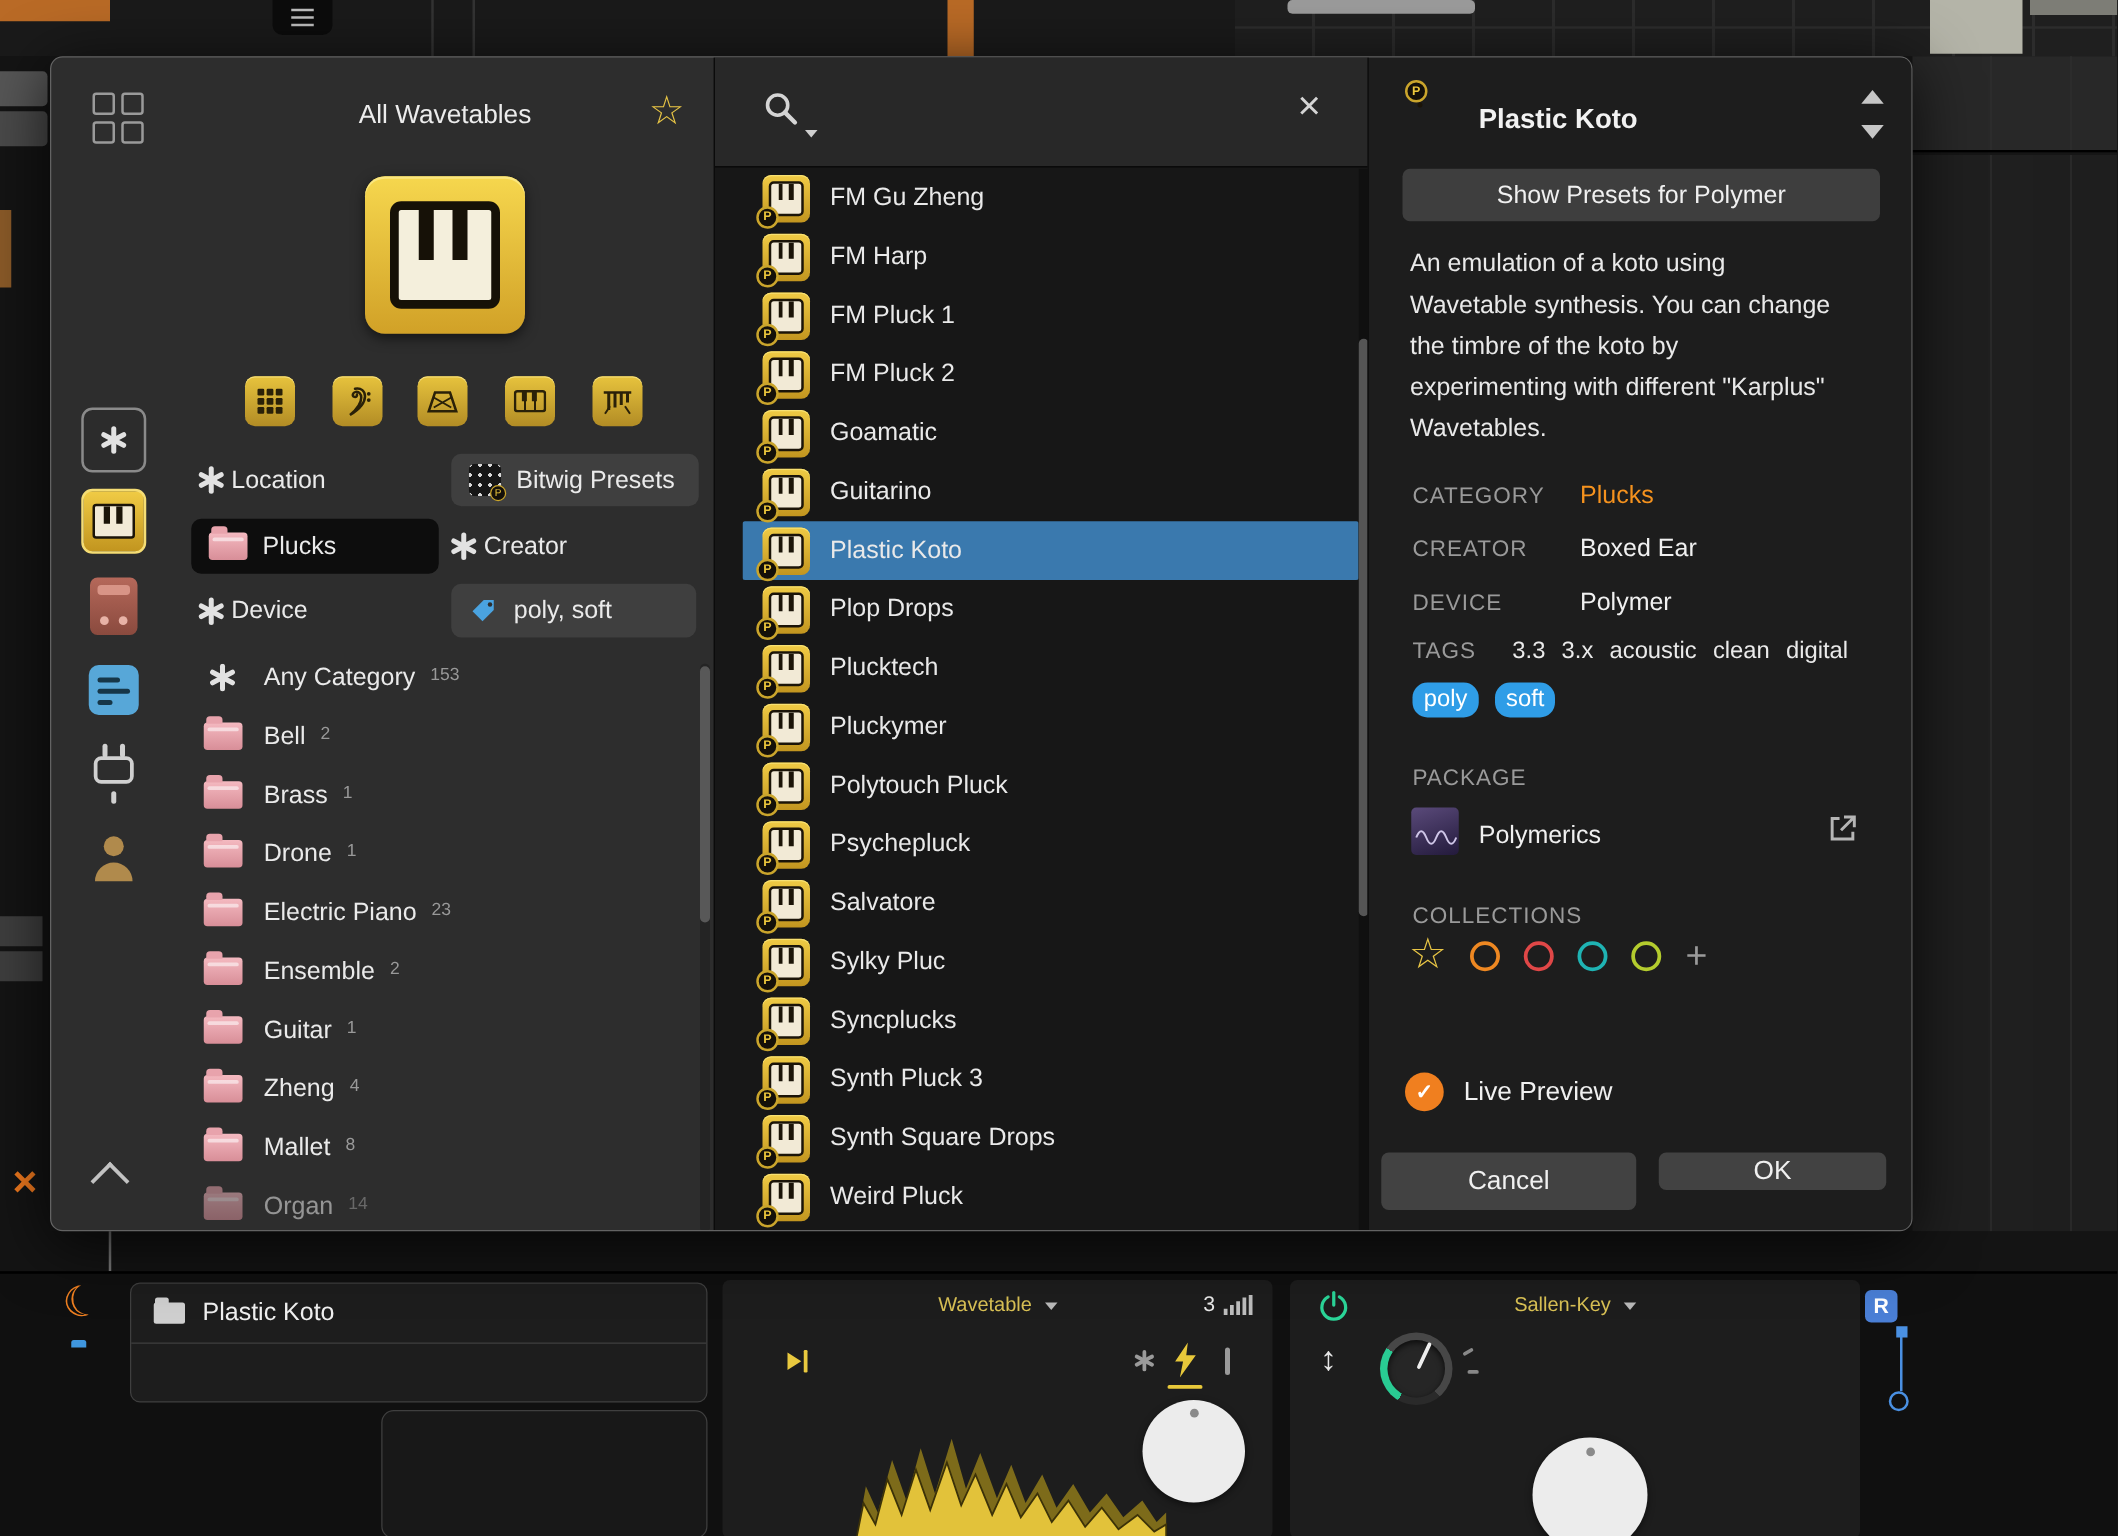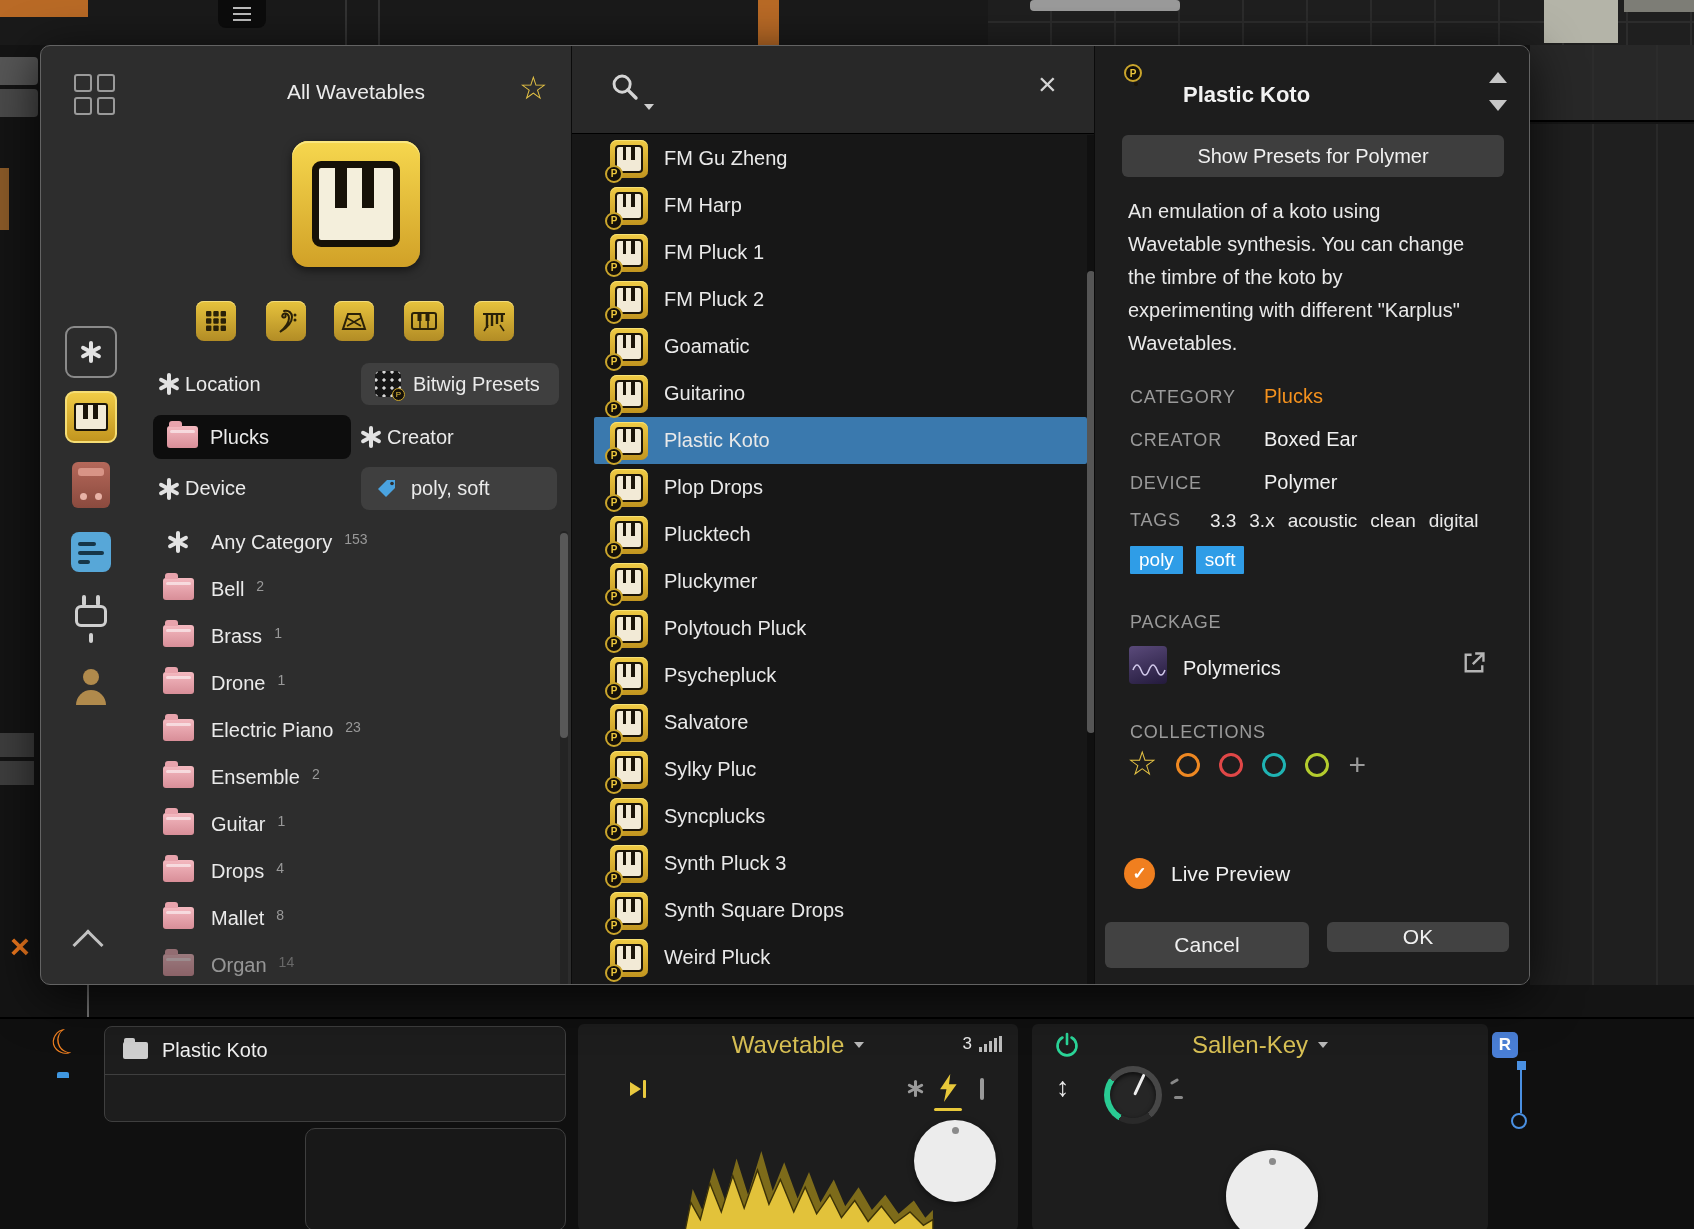--- a/index.html
+++ b/index.html
@@ -51,38 +51,38 @@
 .result-row.selected{background:#3a79ae}
 .result-row .rlabel{font-size:20px;color:#e9e9e9;white-space:nowrap}
 
 .caps{font-size:18px;letter-spacing:.8px;color:#9a9a9a}
 .metarow{position:absolute;left:35px;display:flex;align-items:baseline}
 .metarow .ml{width:134px}
 .metarow .mv{font-size:20px;color:#f0f0f0}
 .orange{color:#f5921e !important}
 .tagwrap{position:absolute;display:flex;flex-wrap:wrap;align-items:flex-start;column-gap:13px;row-gap:14px}
 .tag{font-size:19px;color:#eaeaea}
-.tag.selected{background:#2f9de7;border-radius:1px;padding:3px 9px;color:#fff}
+.tag.selected{background:#2f9de7;border-radius:12px;padding:3px 9px;color:#fff}
 .btn{position:absolute;background:#424242;border-radius:6px;display:flex;align-items:center;justify-content:center;font-size:21px;color:#f0f0f0}
 .circle-coll{width:24px;height:24px;border-radius:50%;border:3px solid #888;flex:0 0 auto}
 
 .knob{position:absolute;border-radius:50%}
 .knob .ring{position:absolute;inset:0;border-radius:50%;background:conic-gradient(from 210deg,#29cb93 0 95deg,#474747 95deg 290deg,#2a2a2a 290deg 360deg)}
 .knob .face{position:absolute;inset:6px;border-radius:50%;background:#262626;box-shadow:inset 0 2px 5px rgba(0,0,0,.7)}
 .knob .ptr{position:absolute;left:50%;top:50%;width:3px;height:40%;background:#eee;border-radius:2px;transform-origin:50% 0;transform:rotate(205deg)}
 .whiteknob{position:absolute;border-radius:50%;background:#ececec;box-shadow:0 2px 6px rgba(0,0,0,.5)}
 .whiteknob::after{content:"";position:absolute;left:50%;top:9%;width:7px;height:7px;margin-left:-3px;border-radius:50%;background:#8a8a8a}
 
 .clockico{width:20px;height:20px;border:2.5px solid #cfcfcf;border-radius:50%;position:relative;flex:0 0 auto}
 .clockico::after{content:"";position:absolute;left:50%;top:50%;width:2.5px;height:7px;background:#cfcfcf;transform-origin:50% 100%;transform:translate(-50%,-100%) rotate(42deg)}
 .gfolder{position:relative;width:25px;height:17px;background:#cfcfcf;border-radius:2px;flex:0 0 auto}
 .gfolder::before{content:"";position:absolute;top:-4px;left:1px;width:11px;height:5px;background:#cfcfcf;border-radius:2px 2px 0 0}
 .bfolder{position:relative;width:29px;height:20px;background:#3f97e0;border-radius:2px}
 .bfolder::before{content:"";position:absolute;top:-5px;left:1px;width:12px;height:6px;background:#3f97e0;border-radius:2px 2px 0 0}
-.panel-header{position:absolute;top:0;left:0;right:0;height:42px;display:flex;align-items:center;justify-content:center;gap:10px;font-size:24px;color:#d9c155}
+.panel-header{position:absolute;top:0;left:0;right:0;height:42px;display:flex;align-items:center;justify-content:center;gap:10px;font-size:16px;color:#d9c155}
 .vline-bg{background:repeating-linear-gradient(90deg,transparent 0 62px,#2c2c2c 62px 64px)}
 .barsico{display:flex;align-items:flex-end;gap:2px;height:16px}
 .barsico i{display:block;width:3px;background:#bdbdbd}
 </style>
 </head>
 <body>
 
 <div class="stage">
 
   <div class="abs" style="left:0;top:0;width:1694px;height:45px;background:#1a1a1a">
@@ -299,21 +299,21 @@
               <span class="iconslot">
                 <span class="folder"></span>
               </span>
               <span class="clabel">Guitar</span>
               <span class="ccount">1</span>
             </div>
             <div class="cat-row">
               <span class="iconslot">
                 <span class="folder"></span>
               </span>
-              <span class="clabel">Drops</span>
+              <span class="clabel">Zheng</span>
               <span class="ccount">4</span>
             </div>
             <div class="cat-row">
               <span class="iconslot">
                 <span class="folder"></span>
               </span>
               <span class="clabel">Mallet</span>
               <span class="ccount">8</span>
             </div>
             <div class="cat-row">

